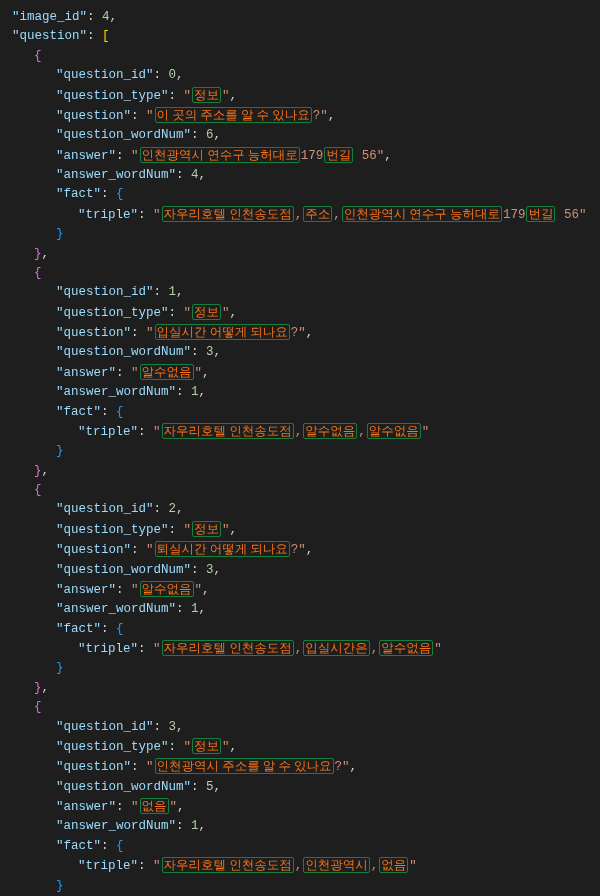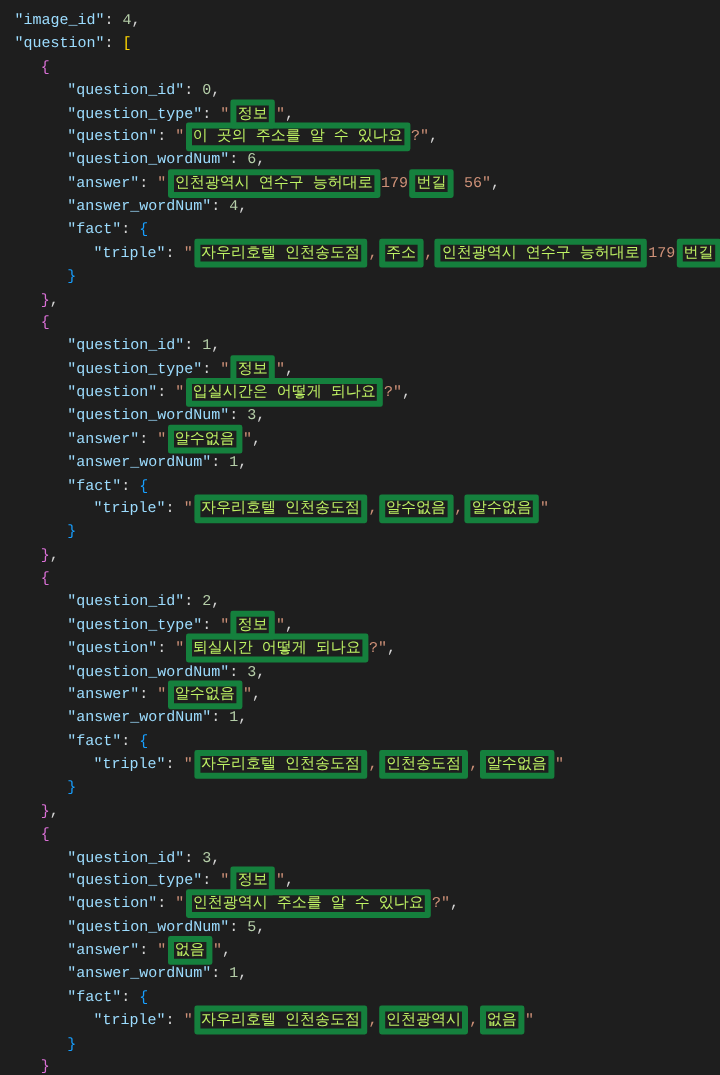--- a/index.html
+++ b/index.html
@@ -12,25 +12,26 @@
     color: #d4d4d4;
     width: 600px;
     box-sizing: border-box;
   }
   .line { white-space: pre; }
   .key { color: #9cdcfe; }
   .str { color: #ce9178; }
   .num { color: #b5cea8; }
   .punc { color: #d4d4d4; }
   .hl {
-    border: 5px solid #15803d;
+    border: 1px solid #15803d;
     padding: 0 1px;
     margin: 0 1px;
     border-radius: 2px;
-    color: #bef264;
+    color: #f97316;
+    font-family: Liberation Serif, serif;
   }
   .brkt-y { color: #ffd700; }
   .brkt-p { color: #da70d6; }
   .brkt-b { color: #179fff; }
   .ind1 { padding-left: 0px; }
   .ind2 { padding-left: 22px; }
   .ind3 { padding-left: 44px; }
   .ind4 { padding-left: 66px; }
 </style>
 </head>
@@ -67,21 +68,21 @@
   <div class="line ind2"><span class="brkt-p">}</span><span class="punc">,</span></div>
 </div>
 
 <div>
   <div class="line ind2"><span class="brkt-p">{</span></div>
 
   <div class="line ind3"><span class="key">"question_id"</span><span class="punc">: </span><span class="num">1</span><span class="punc">,</span></div>
 
   <div class="line ind3"><span class="key">"question_type"</span><span class="punc">: </span><span class="str">"</span><span class="hl">정보</span><span class="str">"</span><span class="punc">,</span></div>
 
-  <div class="line ind3"><span class="key">"question"</span><span class="punc">: </span><span class="str">"</span><span class="hl">입실시간은 어떻게 되나요</span><span class="str">?"</span><span class="punc">,</span></div>
+  <div class="line ind3"><span class="key">"question"</span><span class="punc">: </span><span class="str">"</span><span class="hl">입실시간 어떻게 되나요</span><span class="str">?"</span><span class="punc">,</span></div>
 
   <div class="line ind3"><span class="key">"question_wordNum"</span><span class="punc">: </span><span class="num">3</span><span class="punc">,</span></div>
 
   <div class="line ind3"><span class="key">"answer"</span><span class="punc">: </span><span class="str">"</span><span class="hl">알수없음</span><span class="str"></span><span class="str">"</span><span class="punc">,</span></div>
 
   <div class="line ind3"><span class="key">"answer_wordNum"</span><span class="punc">: </span><span class="num">1</span><span class="punc">,</span></div>
 
   <div class="line ind3"><span class="key">"fact"</span><span class="punc">: </span><span class="brkt-b">{</span></div>
 
   <div class="line ind4"><span class="key">"triple"</span><span class="punc">: </span><span class="str">"</span><span class="hl">자우리호텔 인천송도점</span><span class="str">,</span><span class="hl">알수없음</span><span class="str">,</span><span class="hl">알수없음</span><span class="str"></span><span class="str">"</span></div>
@@ -101,21 +102,21 @@
   <div class="line ind3"><span class="key">"question"</span><span class="punc">: </span><span class="str">"</span><span class="hl">퇴실시간 어떻게 되나요</span><span class="str">?"</span><span class="punc">,</span></div>
 
   <div class="line ind3"><span class="key">"question_wordNum"</span><span class="punc">: </span><span class="num">3</span><span class="punc">,</span></div>
 
   <div class="line ind3"><span class="key">"answer"</span><span class="punc">: </span><span class="str">"</span><span class="hl">알수없음</span><span class="str"></span><span class="str">"</span><span class="punc">,</span></div>
 
   <div class="line ind3"><span class="key">"answer_wordNum"</span><span class="punc">: </span><span class="num">1</span><span class="punc">,</span></div>
 
   <div class="line ind3"><span class="key">"fact"</span><span class="punc">: </span><span class="brkt-b">{</span></div>
 
-  <div class="line ind4"><span class="key">"triple"</span><span class="punc">: </span><span class="str">"</span><span class="hl">자우리호텔 인천송도점</span><span class="str">,</span><span class="hl">인천송도점</span><span class="str">,</span><span class="hl">알수없음</span><span class="str"></span><span class="str">"</span></div>
+  <div class="line ind4"><span class="key">"triple"</span><span class="punc">: </span><span class="str">"</span><span class="hl">자우리호텔 인천송도점</span><span class="str">,</span><span class="hl">입실시간은</span><span class="str">,</span><span class="hl">알수없음</span><span class="str"></span><span class="str">"</span></div>
 
   <div class="line ind3"><span class="brkt-b">}</span></div>
 
   <div class="line ind2"><span class="brkt-p">}</span><span class="punc">,</span></div>
 </div>
 
 <div>
   <div class="line ind2"><span class="brkt-p">{</span></div>
 
   <div class="line ind3"><span class="key">"question_id"</span><span class="punc">: </span><span class="num">3</span><span class="punc">,</span></div>

